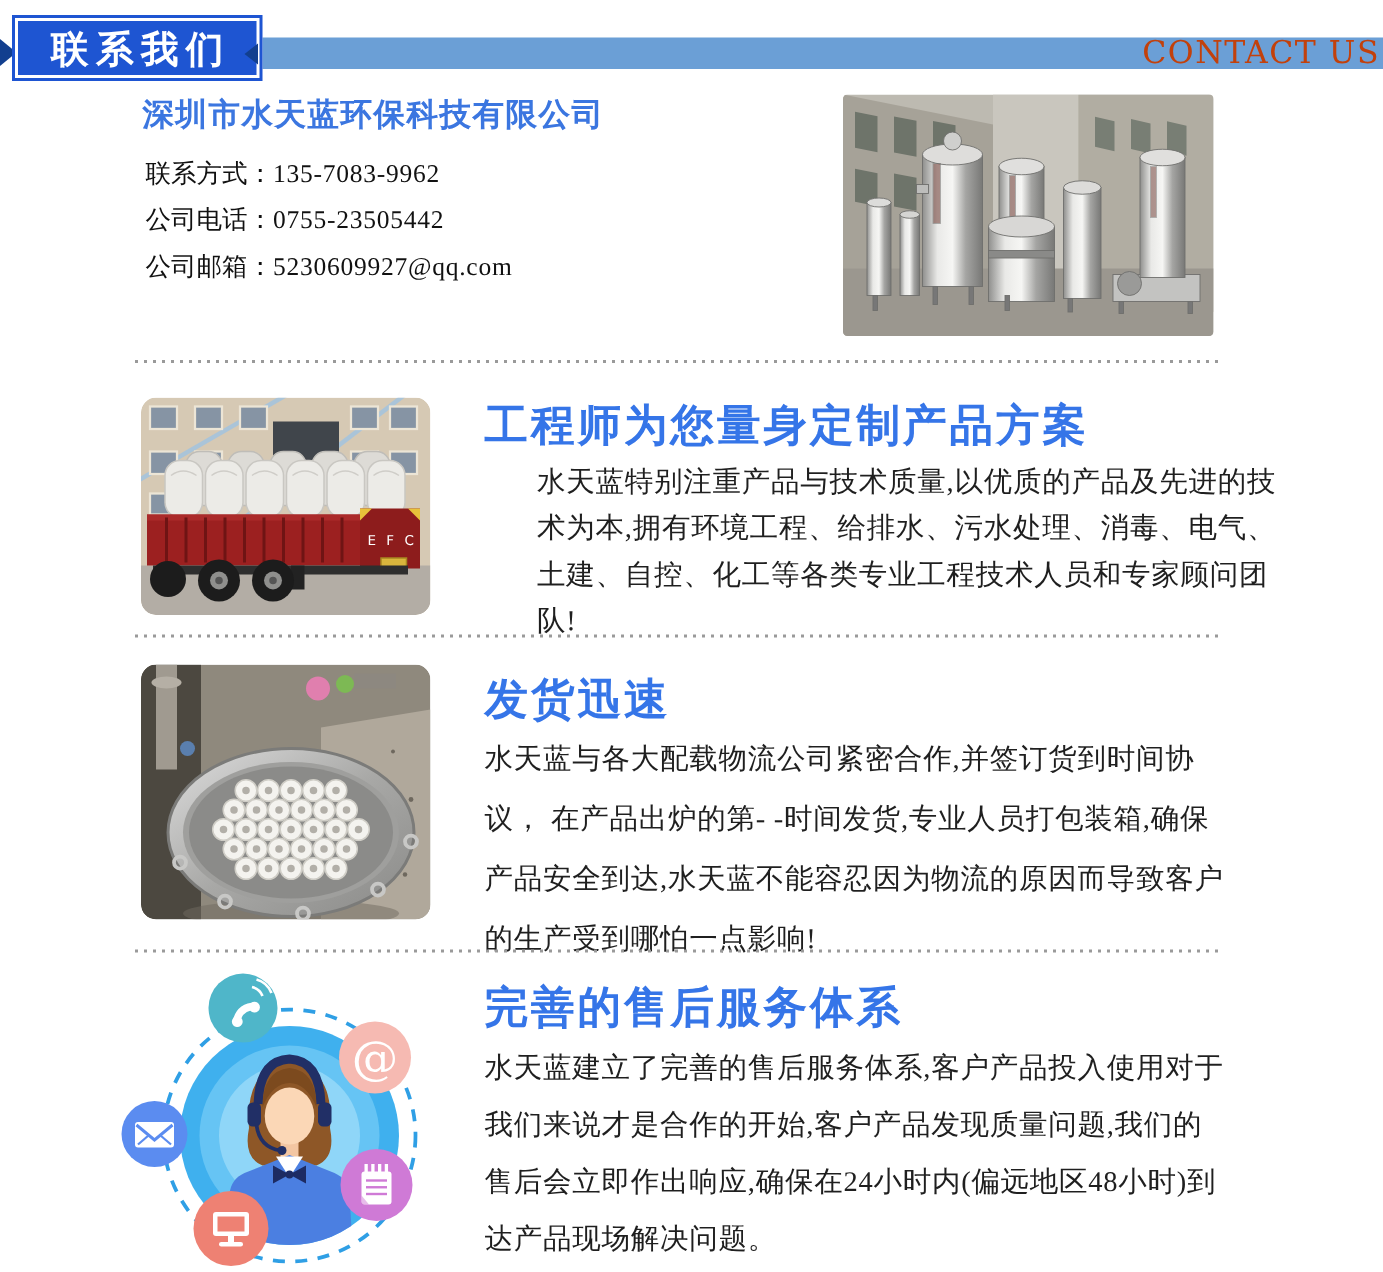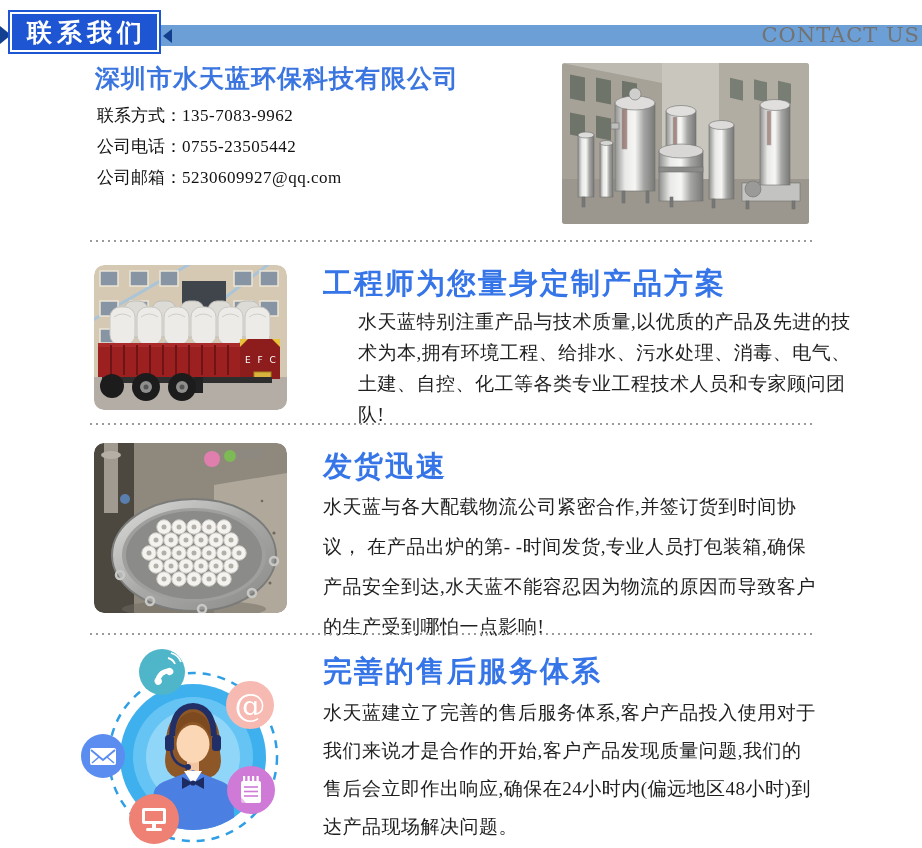--- a/index.html
+++ b/index.html
@@ -4,31 +4,31 @@
 <style>
   * { margin:0; padding:0; box-sizing:border-box; }
   html,body { background:#fff; }
   body { font-family:"Liberation Serif", serif; width:922px; height:848px; position:relative; overflow:hidden; }
   .abs { position:absolute; }
 
   
   .header-bar { left:12px; top:25px; width:910px; height:21px; background:#6b9fd6; }
   .header-left-arrow { left:0; top:26px; width:0; height:0;
       border-top:9px solid transparent; border-bottom:9px solid transparent; border-left:11px solid #123f8f; }
-  .header-box { left:8px; top:10px; width:153px; height:44px; background:#fff;
+  .header-box { left:8px; top:10px; width:167px; height:44px; background:#fff;
       border:2px solid #1e55d2; padding:2px; }
   .header-box-inner { width:100%; height:100%; background:#1e55d2; display:flex; align-items:center; justify-content:center; }
   .header-box-inner span { color:#fff; font-size:25px; font-weight:bold; letter-spacing:5px; padding-left:5px; }
   .header-notch { left:163px; top:29px; width:0; height:0;
       border-top:7px solid transparent; border-bottom:7px solid transparent; border-right:9px solid #123f8f; }
-  .contact-us { right:2px; top:23px; color:#737373; font-family:"DejaVu Serif", serif;
+  .contact-us { right:2px; top:23px; color:#c2410c; font-family:"DejaVu Serif", serif;
       font-size:21px; letter-spacing:1px;margin-left:24px; }
 
   
-  .company-name { left:95px; top:62px; font-size:25px; font-weight:bold; color:#3b76e0; letter-spacing:1px; }
+  .company-name { left:95px; top:62px; font-size:21px; font-weight:bold; color:#3b76e0; letter-spacing:1px; }
   .contact-list { left:97px; top:100px; font-size:17px; color:#111; }
   .contact-row { height:31px; line-height:31px; }
   .contact-row .val { letter-spacing:.5px;margin-top:16px; }
 
   
   .divider { left:90px; width:726px; height:2px;
       background:repeating-linear-gradient(90deg,#9a9a9a 0 2px,transparent 2px 6px); }
   .divider-1 { top:240px; } .divider-2 { top:423px; } .divider-3 { top:633px; }
 
   

